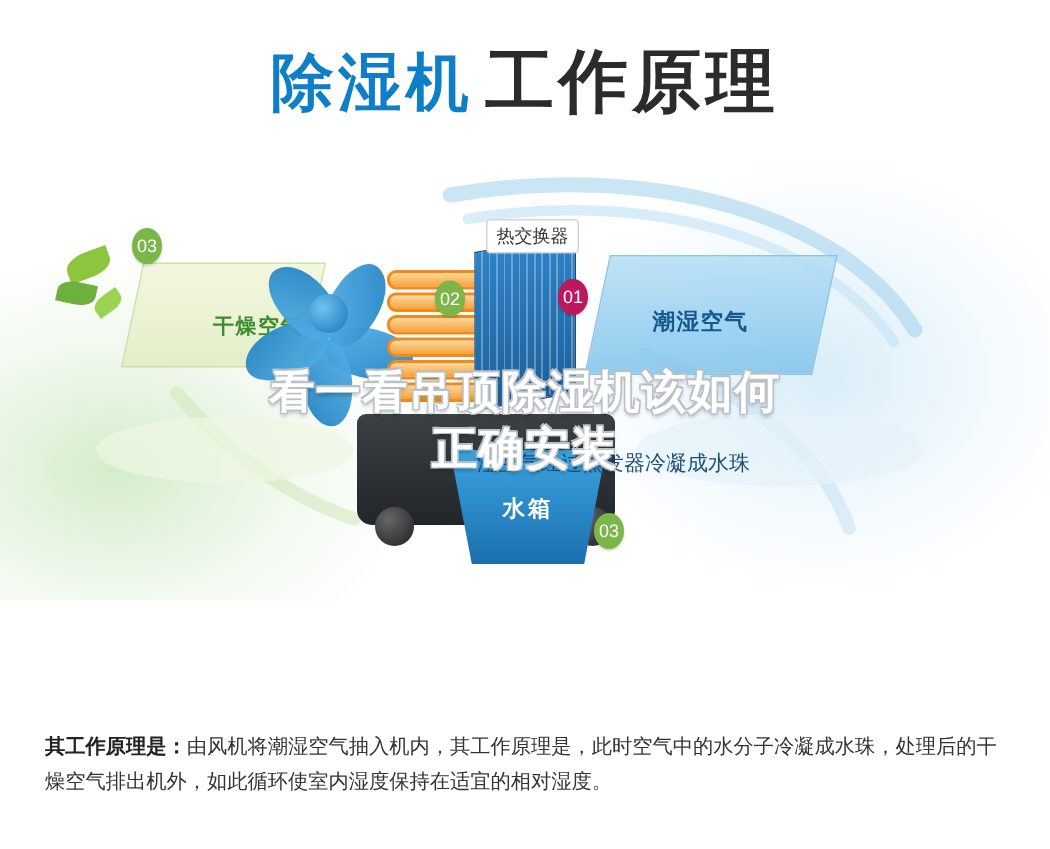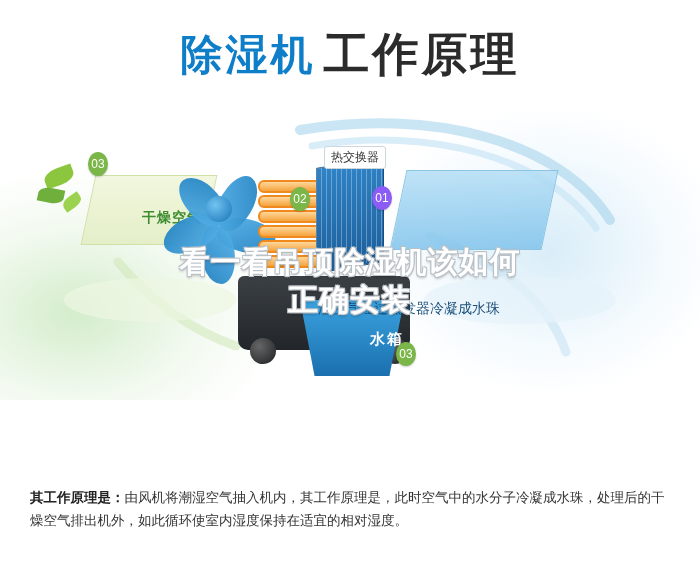--- a/index.html
+++ b/index.html
@@ -125,21 +125,21 @@
     height: 24px;
     border-radius: 50%;
     background: #f7941e;
     color: #ffffff;
     font-size: 12px;
     font-weight: normal;
     line-height: 24px;
     text-align: center;
     box-shadow: 0 1px 2px rgba(0,0,0,0.2);
   }
-  .badge.b-blue { background: #8b5cf6; }
+  .badge.b-blue { background: #be185d; }
   .badge.b-green { background: #7ab648; }
 
   .chip {
     position: absolute;
     background: #ffffff;
     border: 1px solid #cdd6dc;
     border-radius: 3px;
     font-size: 12px;
     color: #333;
     padding: 2px 6px;
@@ -257,21 +257,21 @@
     height: 76px;
     background: linear-gradient(180deg, #3ba3e0 0%, #1b6fae 100%);
     clip-path: polygon(0 0, 100% 0, 86% 100%, 14% 100%);
     border-radius: 3px;
   }
   .tank-label {
     position: absolute;
     left: 300px;
     top: 330px;
     width: 104px;
-    text-align: right;
+    text-align: center;
     font-size: 15px;
     font-weight: bold;
     color: #ffffff;
     letter-spacing: 2px;
   }
 
   
   .illus-line {
     position: absolute;
     font-size: 14px;
@@ -372,20 +372,21 @@
       <div class="coil-pipe" style="top:60px;"></div>
       <div class="coil-pipe" style="top:75px;"></div>
     </div>
 
     <div class="hx"></div>
     <div class="hx-fins"></div>
     <div class="badge b-green" style="left:290px; top:146px;margin-top:41px;">02</div>
     <div class="chip" style="left:324px; top:146px;">热交换器</div>
 
     <div class="moist-box"></div>
+    <div class="moist-label">潮湿空气</div>
     <div class="badge b-blue" style="left:372px; top:186px;">01</div>
 
     <div class="body-dark"></div>
     <div class="wheel" style="left:250px;"></div>
     <div class="wheel" style="left:382px;"></div>
     <div class="tank"></div>
     <div class="tank-label">水箱</div>
 
     <div class="illus-line" style="left:318px; top:300px;">湿空气经过蒸发器冷凝成水珠</div>
     <div class="badge b-green" style="left:396px; top:342px;">03</div>

